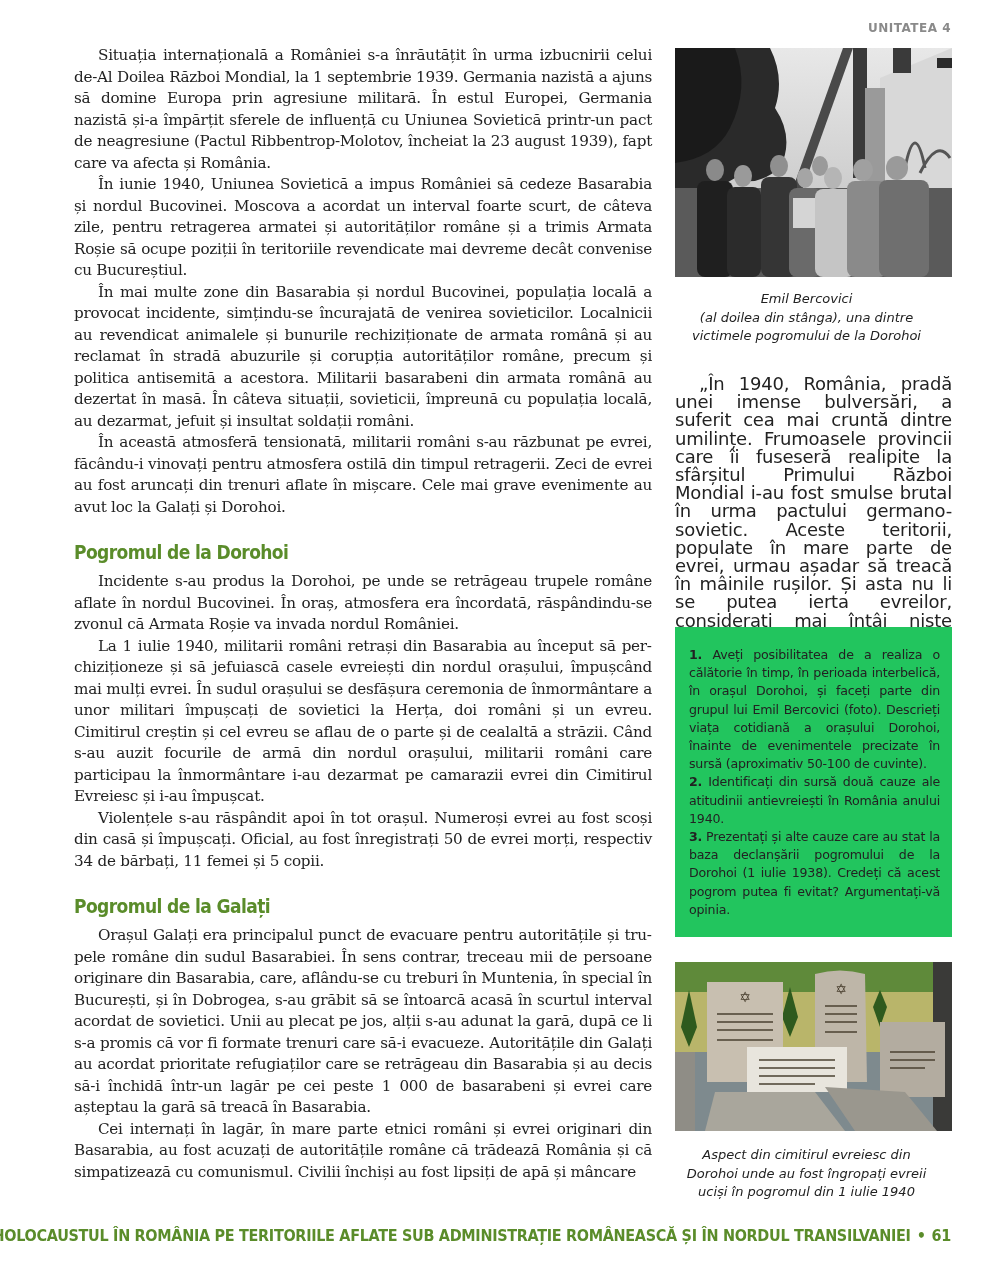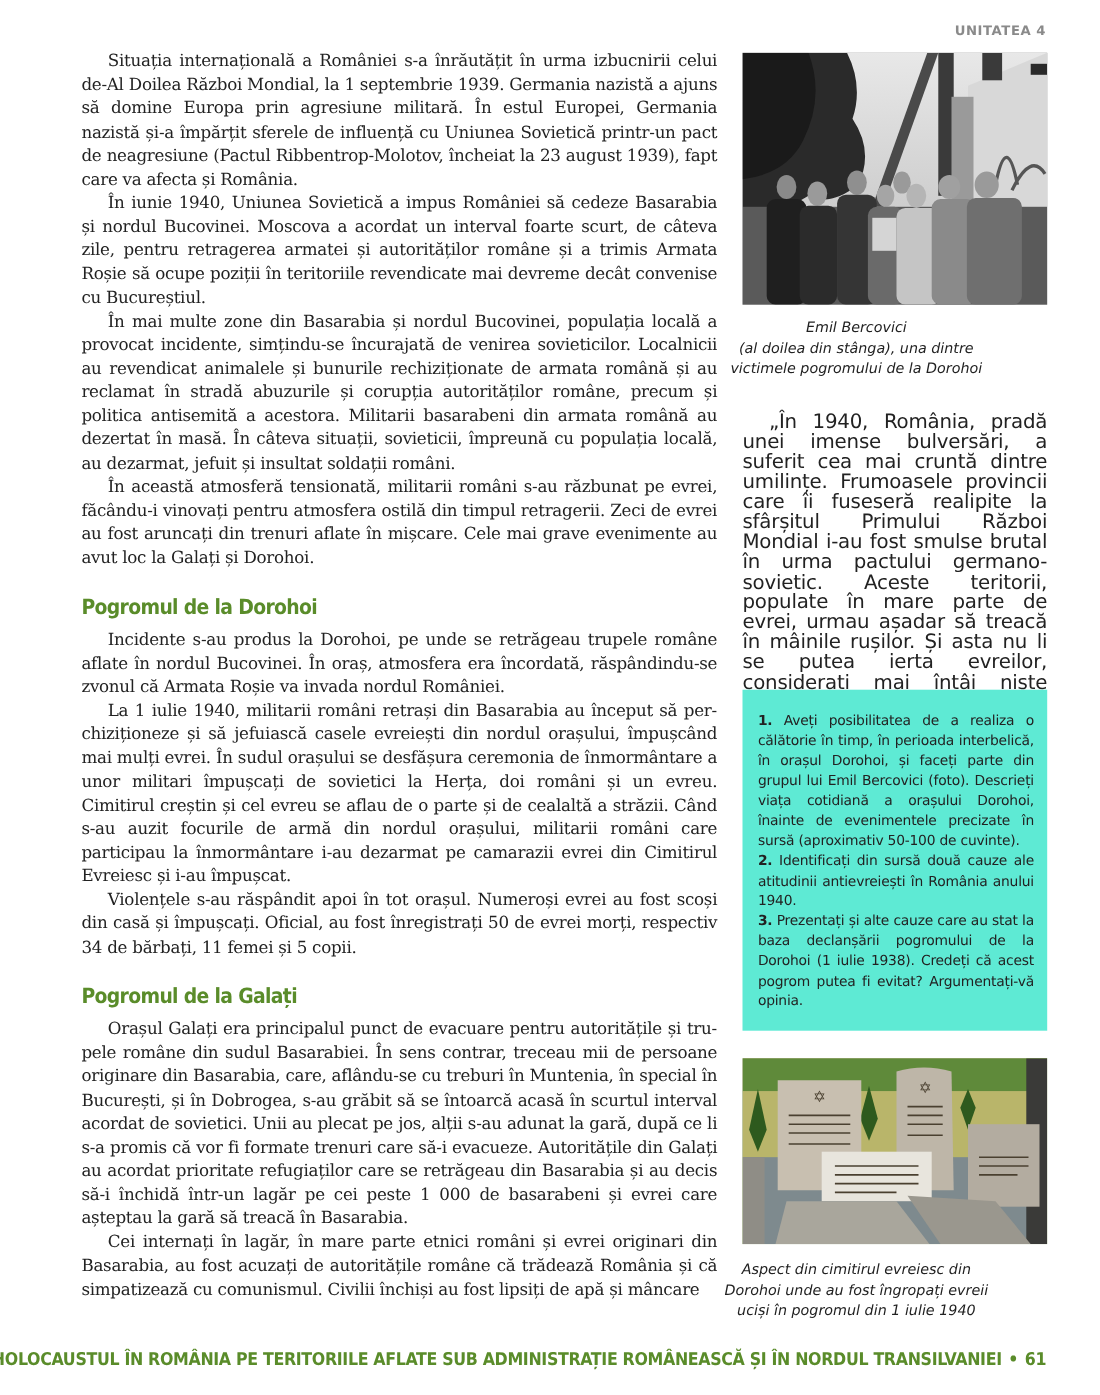--- a/index.html
+++ b/index.html
@@ -22,37 +22,37 @@
   .main-col p { margin: 0; text-indent: 24px; }
   .main-col section { margin-bottom: 21px; }
   .main-col .para-text { letter-spacing: -0.25px; }
   .photo {
     position: absolute; left: 675px; width: 277px;
     overflow: hidden;
   }
   .photo-1 { top: 48px; height: 229px; background: #6a6a6a; }
   .photo-2 { top: 962px; height: 169px; background: #8a9a6a; }
   .caption {
-    position: absolute; left: 640px; width: 277px; text-align: center;
+    position: absolute; left: 668px; width: 277px; text-align: center;
     font-family: "DejaVu Sans", sans-serif; font-style: italic;
     font-size: 13px; line-height: 18.5px; color: #222;
   }
   .caption-1 { top: 290px; }
   .caption-2 { top: 1146px; }
   .quote-block {
     position: absolute; left: 675px; top: 375px; width: 277px;
     font-family: "DejaVu Sans", sans-serif; font-size: 18px; line-height: 18.2px;
     color: #222; text-align: justify; letter-spacing: -0.2px;
   }
   .quote-block .quote-text { text-indent: 24px; margin: 0; }
   .quote-block .quote-source { margin: 0; }
   .quote-block .quote-source em { font-style: italic; }
   .questions-box {
     position: absolute; left: 675px; top: 627px; width: 277px; height: 310px;
-    background: #5eead4; box-sizing: border-box; padding: 19px 12px 0 14px;
+    background: #22c55e; box-sizing: border-box; padding: 19px 12px 0 14px;
     font-family: "DejaVu Sans", sans-serif; font-size: 12.6px; line-height: 18.2px;
     color: #222; text-align: justify; letter-spacing: -0.2px;
   }
   .questions-box .q { margin: 0; }
   .questions-box .q-num { font-weight: bold; }
   .footer {
     position: absolute; right: 49px; top: 1226px;
     font-family: "DejaVu Sans Condensed", "DejaVu Sans", sans-serif; font-weight: bold;
     font-size: 16px; color: #5a8c2a; letter-spacing: -0.3px; white-space: nowrap;
   }

